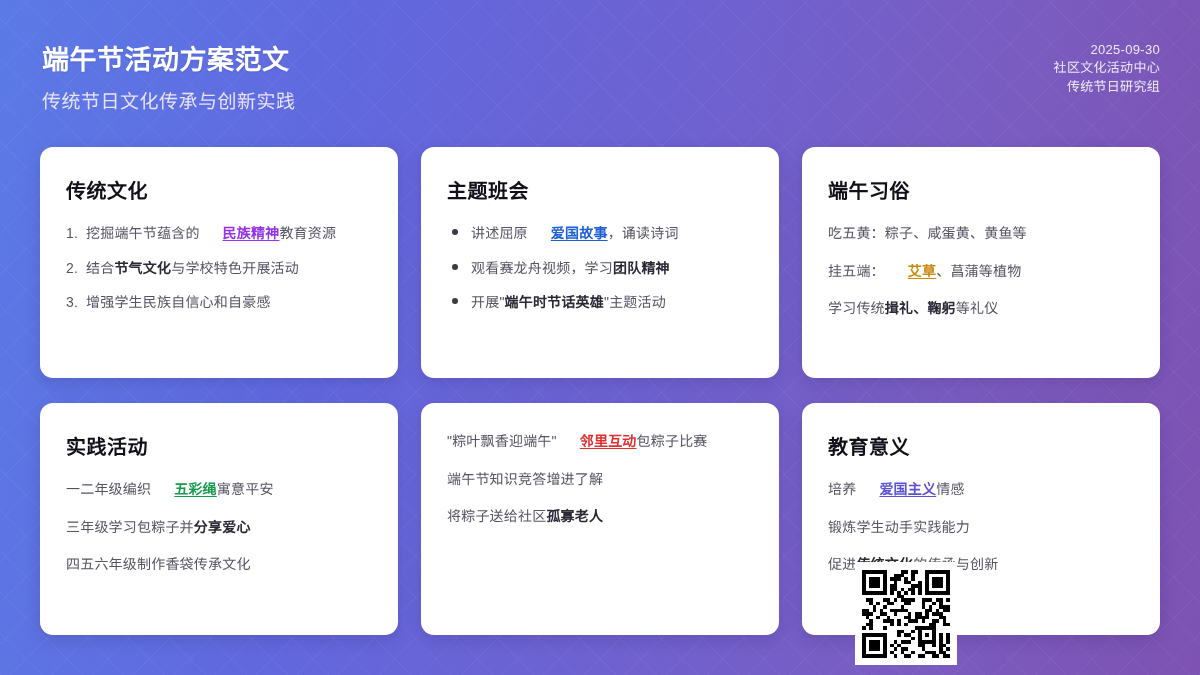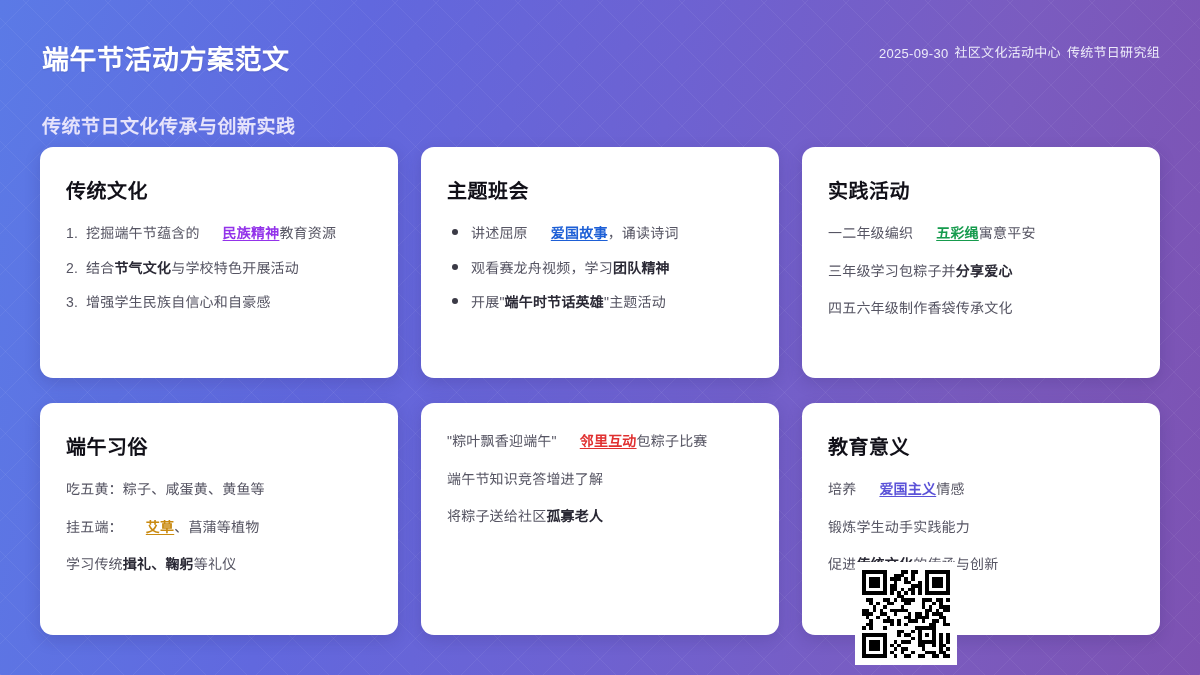--- a/index.html
+++ b/index.html
@@ -25,24 +25,24 @@
     position:absolute;left:0;top:0;width:1200px;height:130px;
     display:flex;align-items:flex-start;justify-content:space-between;
     padding:38px 40px 0 42px;
   }
   .header-left{display:flex;flex-direction:column;gap:9px;}
   .doc-title{
     font-size:27px;font-weight:bold;color:#ffffff;letter-spacing:.5px;
     text-shadow:0 1px 2px rgba(0,0,0,.10);
   }
   .doc-subtitle{
-    font-size:19px;font-weight:bold;color:#e6e3fb;letter-spacing:.5px;margin-top:25px;
+    font-size:19px;font-weight:normal;color:#e6e3fb;letter-spacing:.5px;
   }
   .header-right{
-    display:flex;flex-direction:row;align-items:flex-end;gap:6px;
+    display:flex;flex-direction:column;align-items:flex-end;
     text-align:left;padding-top:4px;
   }
   .meta-line{font-size:13px;color:#eceaf9;letter-spacing:.3px;}
 
   
   .grid{
     position:absolute;left:40px;top:147px;
     width:1120px;height:489px;
     display:grid;
     grid-template-columns:repeat(3,358px);
@@ -125,33 +125,33 @@
       </div>
       <div class="card">
         <div class="card-title">主题班会</div>
         <div class="card-body body-bulleted">
           <div class="item"><span class="marker"></span><span>讲述屈原</span><span class="hl hl-blue">爱国故事</span><span>，诵读诗词</span></div>
           <div class="item"><span class="marker"></span><span>观看赛龙舟视频，学习</span><span class="strong">团队精神</span></div>
           <div class="item"><span class="marker"></span><span>开展"</span><span class="strong">端午时节话英雄</span><span>"主题活动</span></div>
         </div>
       </div>
       <div class="card">
+        <div class="card-title">端午习俗</div>
+        <div class="card-body body-plain">
+          <div class="item"><span>吃五黄：粽子、咸蛋黄、黄鱼等</span></div>
+          <div class="item"><span>挂五端：</span><span class="hl hl-amber">艾草</span><span>、菖蒲等植物</span></div>
+          <div class="item"><span>学习传统</span><span class="strong">揖礼、鞠躬</span><span>等礼仪</span></div>
+        </div>
+      </div>
+      <div class="card">
         <div class="card-title">实践活动</div>
         <div class="card-body body-plain">
           <div class="item"><span>一二年级编织</span><span class="hl hl-green">五彩绳</span><span>寓意平安</span></div>
           <div class="item"><span>三年级学习包粽子并</span><span class="strong">分享爱心</span></div>
           <div class="item"><span>四五六年级制作香袋传承文化</span></div>
-        </div>
-      </div>
-      <div class="card">
-        <div class="card-title">端午习俗</div>
-        <div class="card-body body-plain">
-          <div class="item"><span>吃五黄：粽子、咸蛋黄、黄鱼等</span></div>
-          <div class="item"><span>挂五端：</span><span class="hl hl-amber">艾草</span><span>、菖蒲等植物</span></div>
-          <div class="item"><span>学习传统</span><span class="strong">揖礼、鞠躬</span><span>等礼仪</span></div>
         </div>
       </div>
       <div class="card">
         <div class="card-body body-plain">
           <div class="item"><span>"粽叶飘香迎端午"</span><span class="hl hl-red">邻里互动</span><span>包粽子比赛</span></div>
           <div class="item"><span>端午节知识竞答增进了解</span></div>
           <div class="item"><span>将粽子送给社区</span><span class="strong">孤寡老人</span></div>
         </div>
       </div>
       <div class="card">

